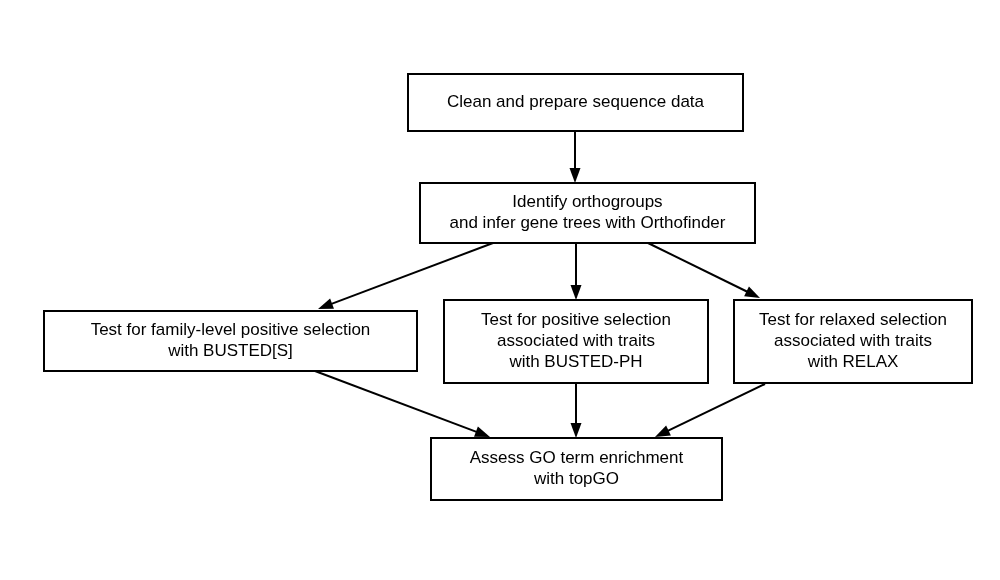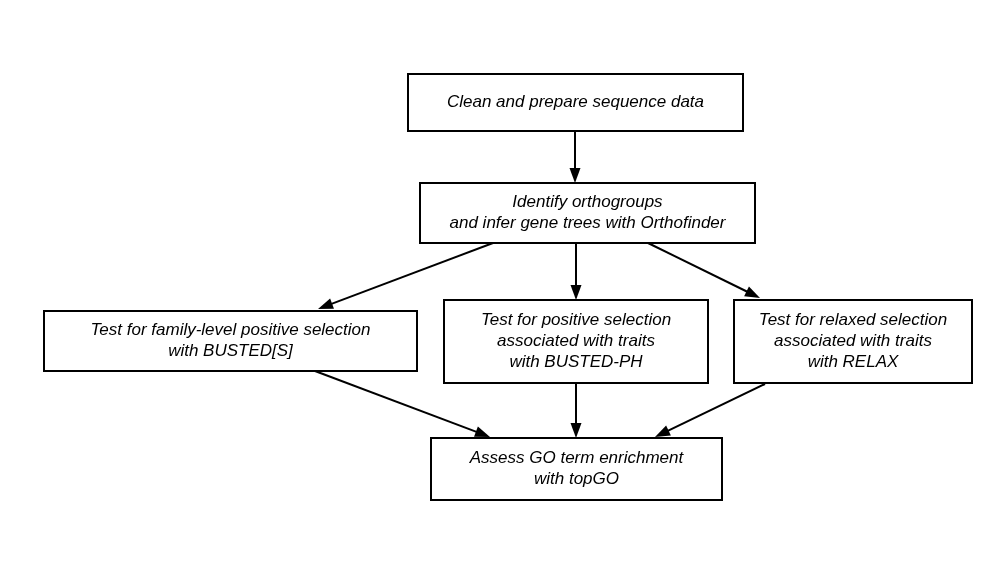--- a/index.html
+++ b/index.html
@@ -11,21 +11,20 @@
     width: 1000px;
     height: 580px;
     font-family: "Liberation Sans", sans-serif;
     overflow: hidden;
   }
   #flowchart-root {
     position: relative;
     width: 1000px;
     height: 476px;
     background: #ffffff;
-    font-style: italic;
   }
   svg.flow-canvas {
     position: absolute;
     top: 0;
     left: 0;
     width: 1000px;
     height: 580px;
     display: block;
   }
   .node-box {

